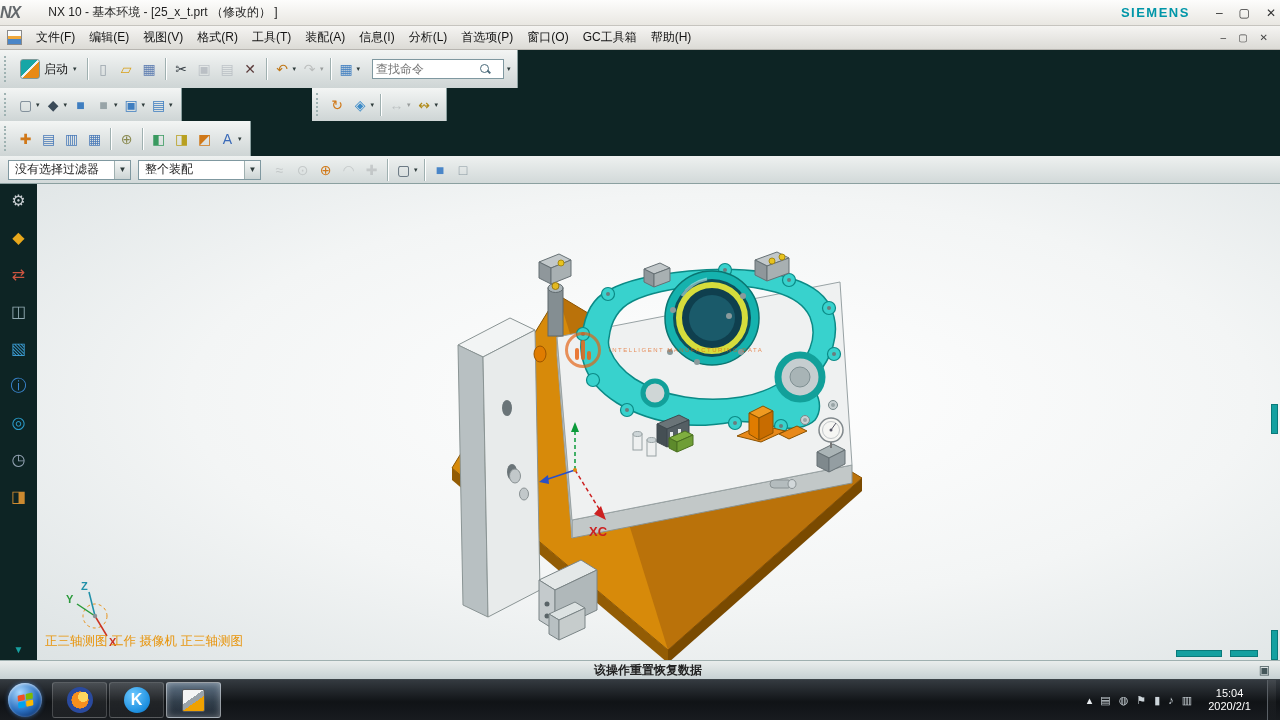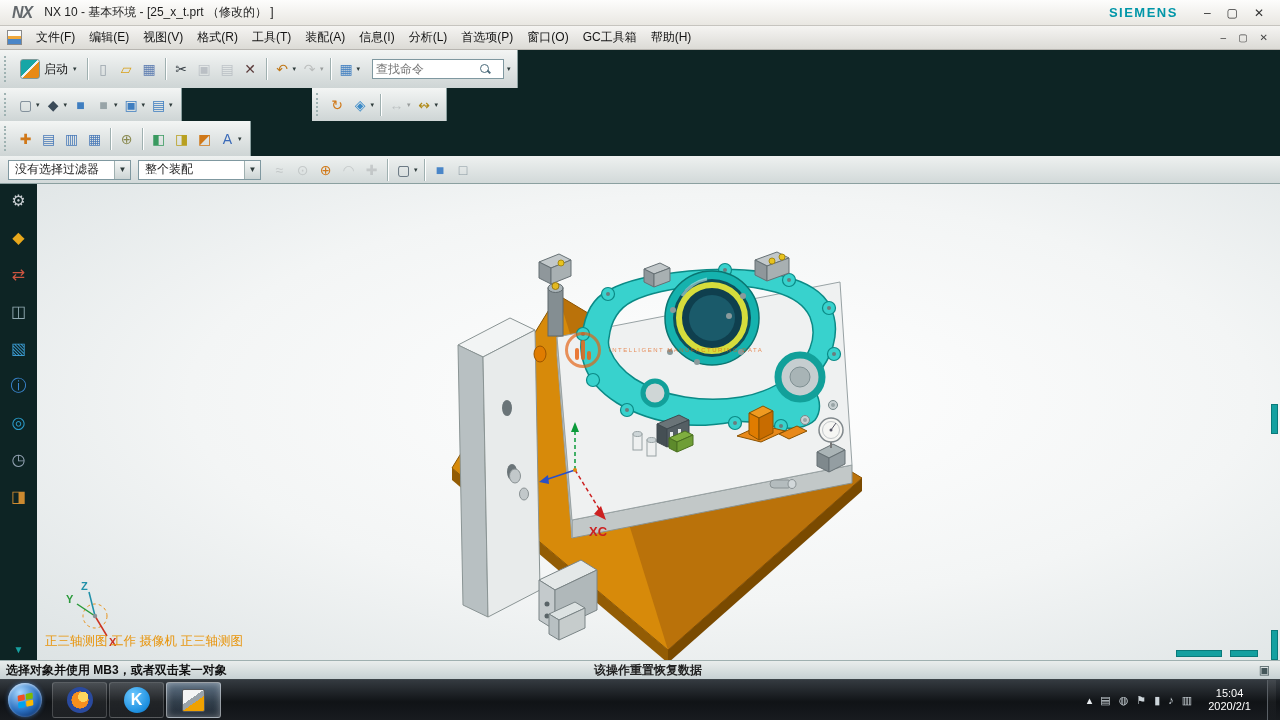--- a/index.html
+++ b/index.html
@@ -1,23 +1,23 @@
 <!DOCTYPE html>
 <html><head>
 <meta charset="utf-8">
 <style>
   * { box-sizing: border-box; margin: 0; padding: 0; }
   html,body { width:1280px; height:720px; overflow:hidden; }
   body { font-family:"Liberation Sans", sans-serif; font-size:12px; user-select:none; background:#000; }
 
   
-  .titlebar { height:26px; display:flex; align-items:center; padding:0 12px;
+  .titlebar { height:26px; display:flex; align-items:center; padding:0 0;
     background:linear-gradient(#fdfdfc,#e9e7e2); border-bottom:1px solid #c6c4bf; }
   .nx-logo { font-weight:900; font-style:italic; font-size:16px; color:#63686c; letter-spacing:-1px; }
-  .title-text { margin-left:12px; color:#1d1d1d; }
+  .title-text { margin-left:28px; color:#1d1d1d; }
   .brand { margin-left:auto; color:#0096a8; font-weight:bold; font-size:13px; letter-spacing:1.5px; }
   .win-controls { display:flex; gap:16px; margin-left:26px; margin-right:4px; color:#333; font-size:12px; }
   .win-controls span { cursor:default; }
 
   
   .menubar { height:24px; display:flex; align-items:center; padding:0 4px;
     background:linear-gradient(#f5f4f2,#dcdbd6); border-bottom:1px solid #b7b5b0; }
   .doc-ic { width:15px; height:15px; margin:0 7px 0 3px; border:1px solid #8a8a8a;
     background:linear-gradient(180deg,#fdfdfd 0 35%,#f0a83c 35% 60%,#4a86c8 60%); }
   .menu-items { display:flex; align-items:flex-start; }
@@ -571,21 +571,20 @@
     <div class="view-label">正三轴测图 工作 摄像机 正三轴测图</div>
 
     <div class="vhandle vh1"></div>
     <div class="vhandle vh2"></div>
     <div class="hhandle hh1"></div>
     <div class="hhandle hh2"></div>
   </div>
 </div>
 
 <div class="statusbar">
-  <span class="status-left">选择对象并使用 MB3，或者双击某一对象</span>
   <span class="status-center">该操作重置恢复数据</span>
   <span class="status-right">▣</span>
 </div>
 
 <div class="taskbar">
   <div class="orb">
     <span class="flag">
       <span class="fl1"></span>
         <span class="fl2"></span>
         <span class="fl3"></span>

